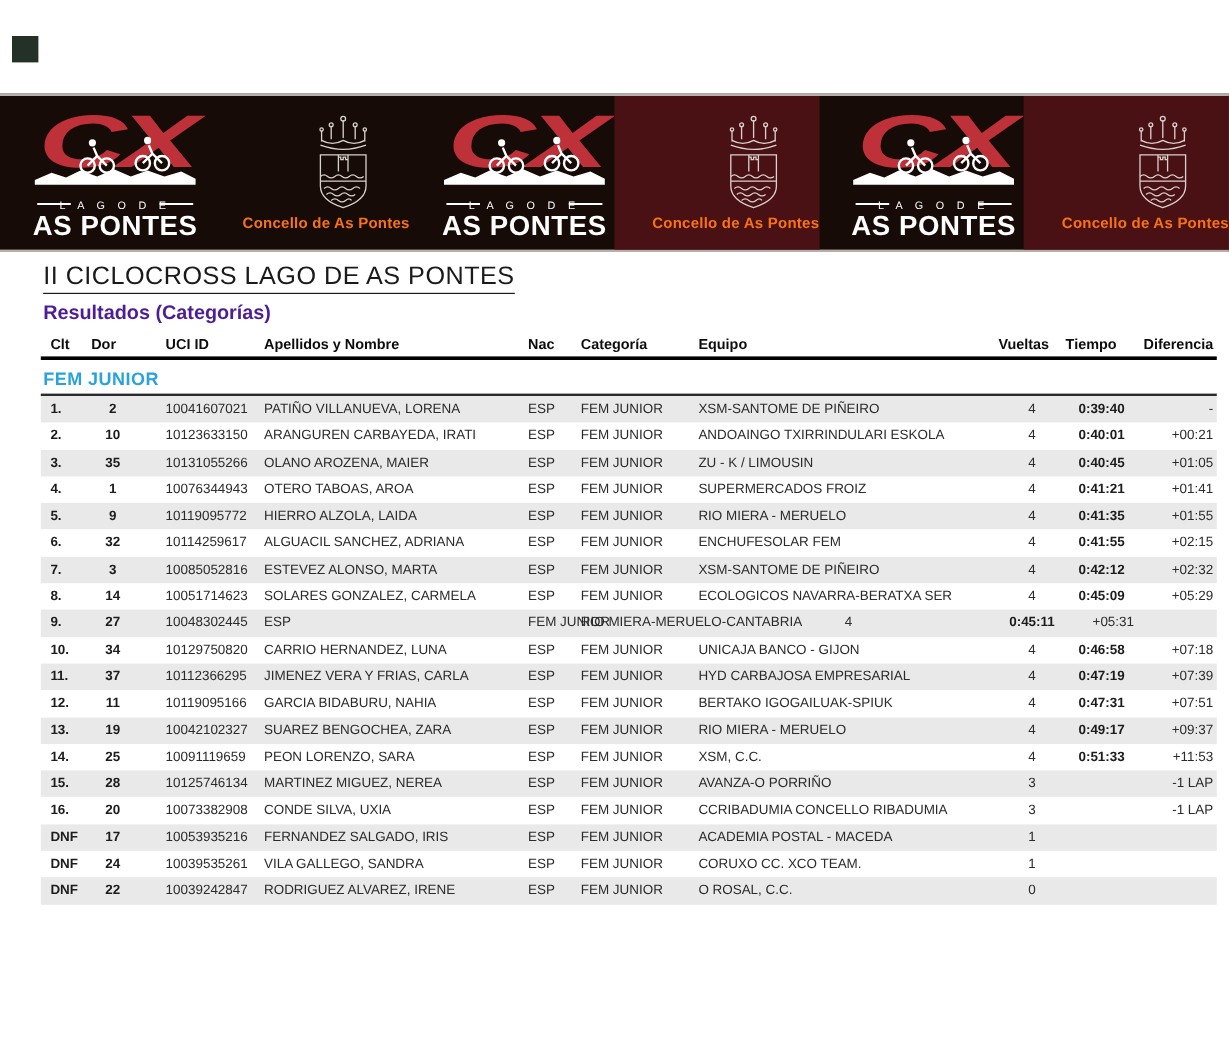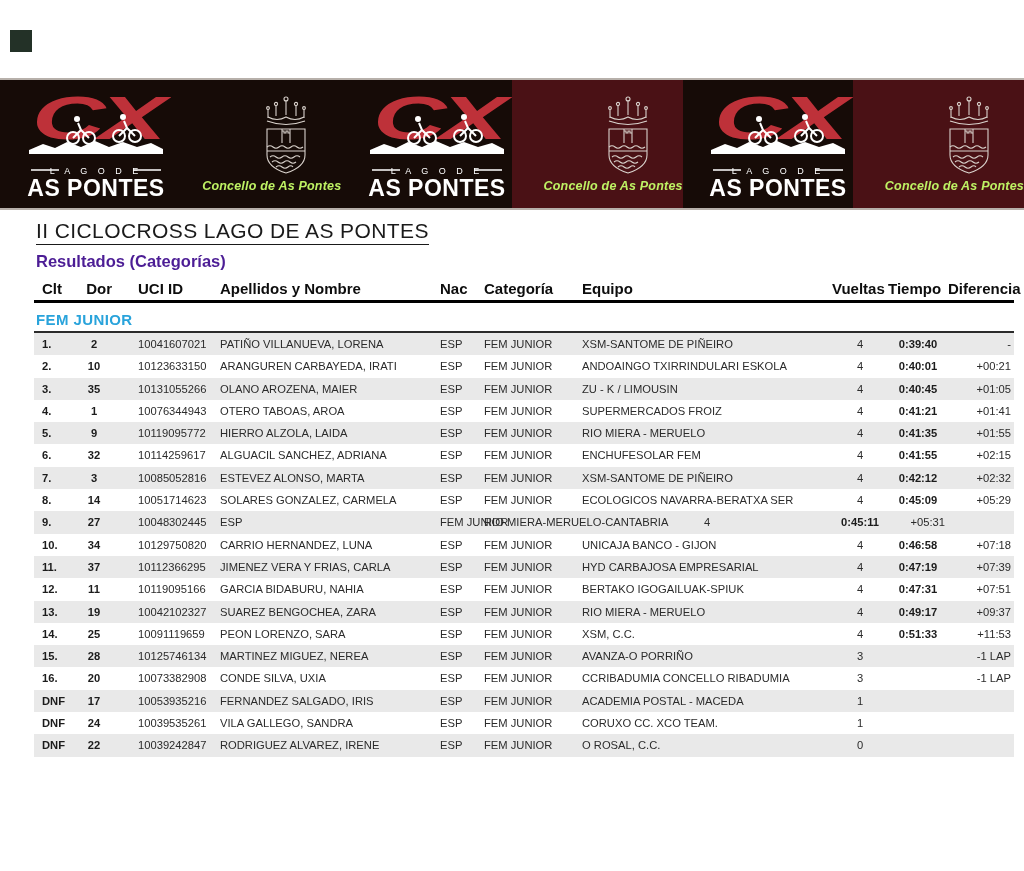--- a/index.html
+++ b/index.html
@@ -11,35 +11,35 @@
   .corner-square{position:absolute;left:10px;top:30px;width:22px;height:22px;background:#233127;}
   
   .banner{
     position:absolute;left:0;top:78px;width:1024px;height:132px;
     background:#160b07;display:flex;box-sizing:border-box;
     border-top:2px solid #b7b0aa;border-bottom:2px solid #b7b0aa;
   }
   .tile{flex:1 1 0;display:flex;flex-direction:column;align-items:flex-end;justify-content:center;height:100%;}
   .tile.maroon{background:#4a1115;}
   .crest-caption{
-    font-size:12.5px;font-weight:bold;color:#bef264;margin-top:4px;letter-spacing:.2px;white-space:nowrap;font-style:italic;
+    font-size:12.5px;font-weight:bold;color:#f97316;margin-top:4px;letter-spacing:.2px;white-space:nowrap;
   }
   
   .content{position:absolute;left:34px;top:210px;width:980px;}
   .page-title{
     display:inline-block;font-size:21px;letter-spacing:.4px;color:#1a1a1a;
     margin:9px 0 0 2px;border-bottom:1.6px solid #1a1a1a;padding-bottom:1px;white-space:nowrap;
   }
   .subtitle{font-size:16.5px;font-weight:bold;color:#4c1d95;margin:7px 0 0 2px;}
   
   .grid{display:grid;grid-template-columns:42px 36px 108px 220px 44px 98px 250px 56px 60px 66px;width:980px;}
   .thead{margin-top:9px;border-bottom:3px solid #000;padding-bottom:3px;}
-  .th{font-size:15px;font-weight:bold;color:#0d0d0d;white-space:nowrap;}
+  .th{font-size:12px;font-weight:bold;color:#0d0d0d;white-space:nowrap;}
   .th.c-clt{padding-left:8px;}
-  .th.c-dor{text-align:right;}
+  .th.c-dor{text-align:left;}
   .th.c-uci{padding-left:26px;}
   .th.c-laps,.th.c-time{text-align:left;}
   .th.c-diff{text-align:right;padding-right:3px;}
   .section-label{font-size:15px;font-weight:bold;letter-spacing:.4px;margin:8px 0 0 2px;}
   .tbody{margin-top:3px;border-top:2px solid #2b2b2b;}
   .tr{height:22.3px;align-items:center;}
   .tr.shaded{background:#e9e9e9;}
   .td{font-size:11.2px;color:#2b2b2b;white-space:nowrap;line-height:22.3px;}
   .td.c-clt{padding-left:8px;font-weight:bold;color:#1c1c1c;}
   .td.c-dor{text-align:center;font-weight:bold;color:#1c1c1c;}

